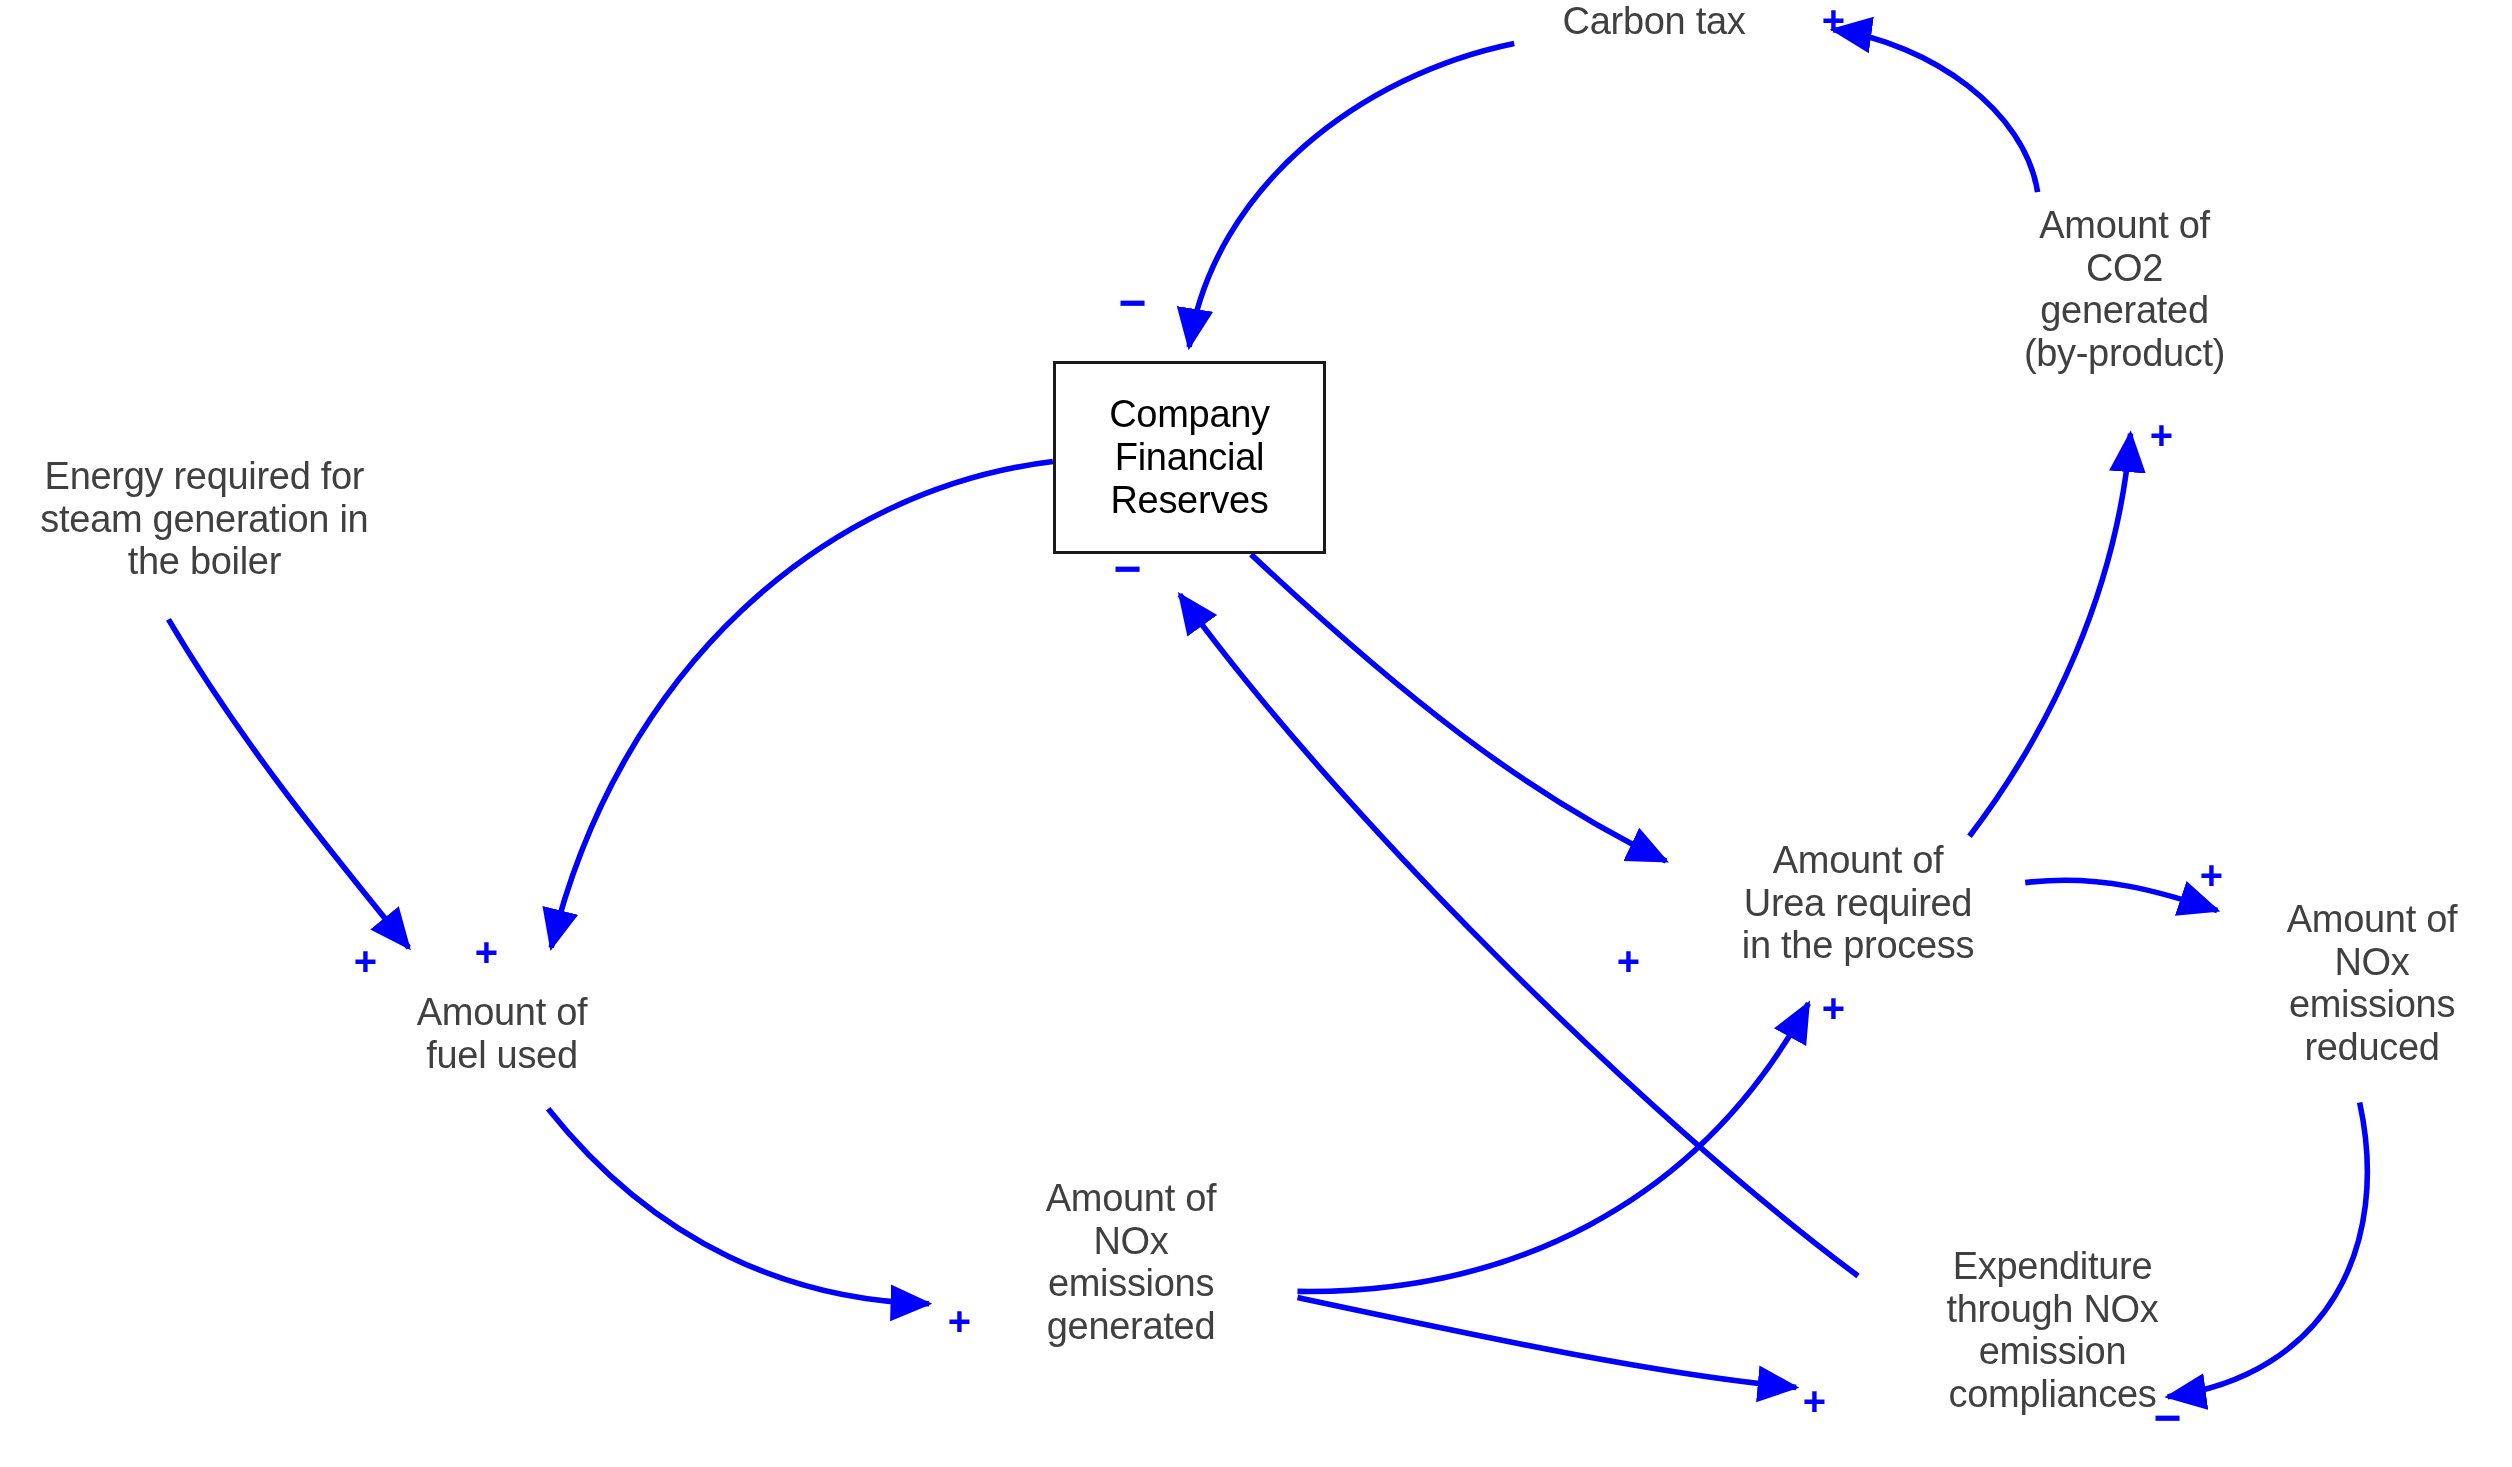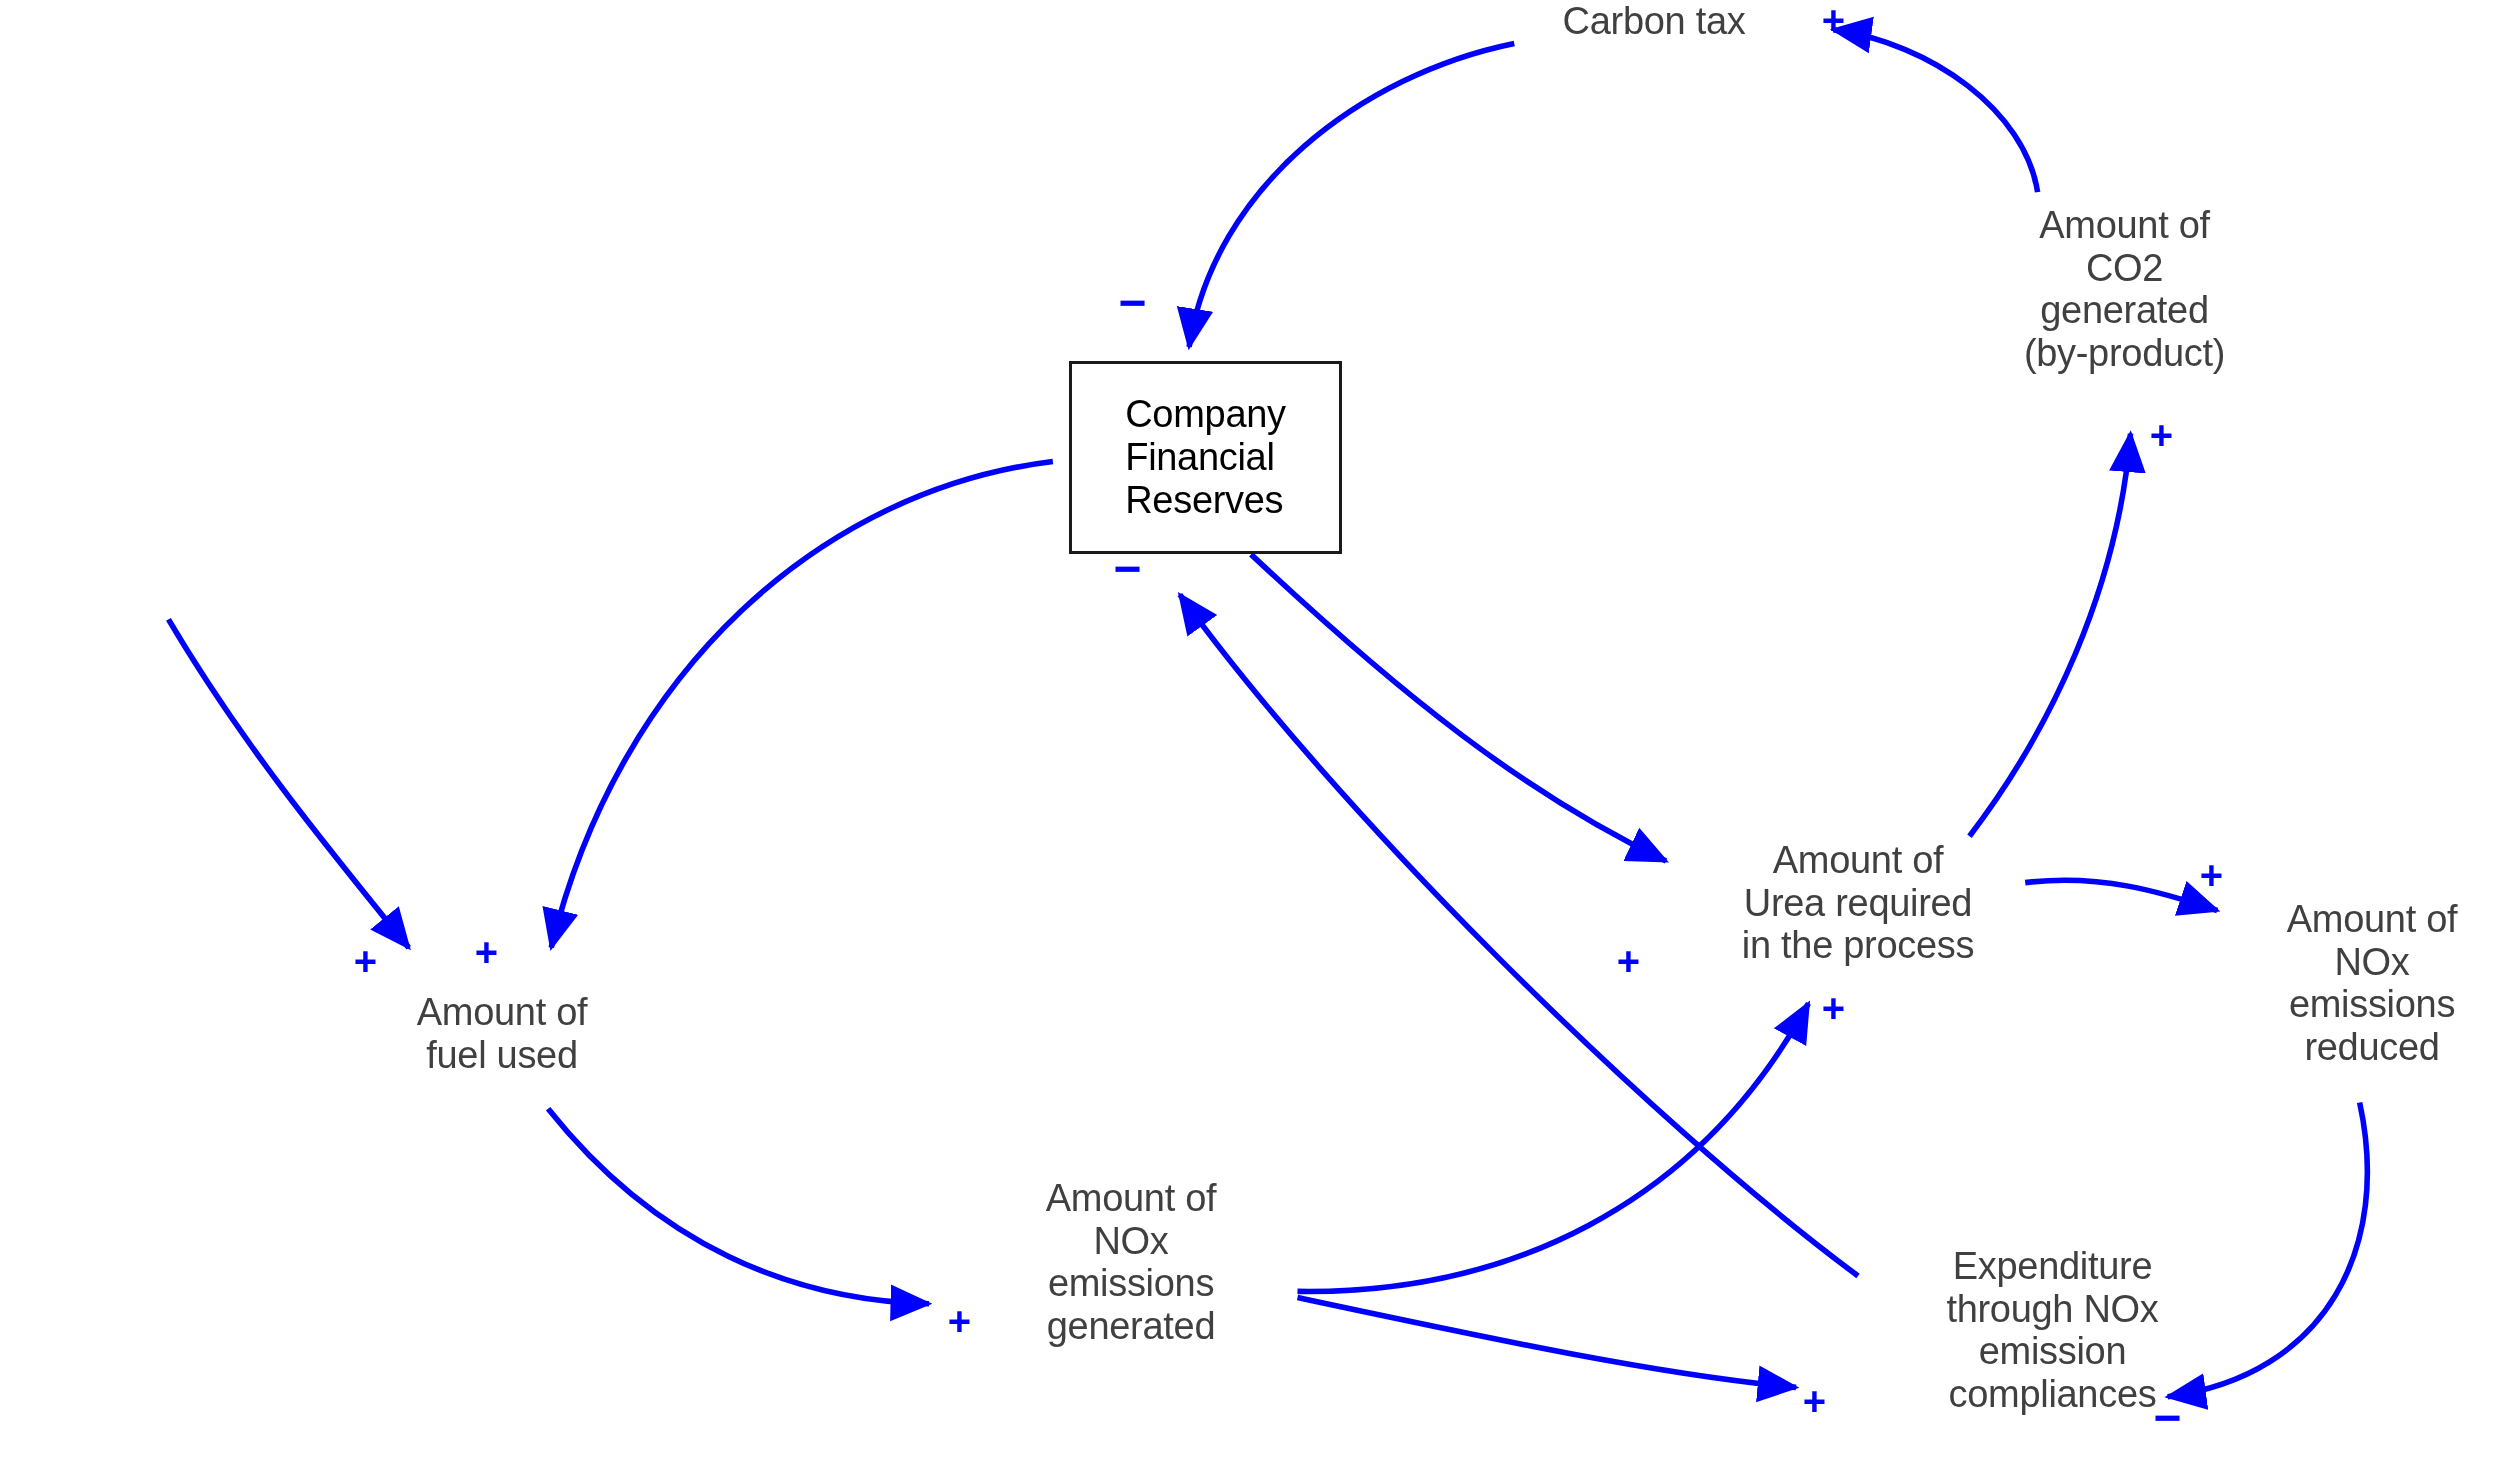--- a/index.html
+++ b/index.html
@@ -35,26 +35,26 @@
     letter-spacing: -0.3px;
   }
   .node-box {
     position: absolute;
     border: 3.7px solid #1a1a1a;
     background: #ffffff;
     box-sizing: border-box;
     display: flex;
     align-items: center;
     justify-content: center;
+    text-align: center;
     color: #000000;
     font-size: 38px;
     line-height: 1.14;
     white-space: pre-line;
     letter-spacing: -0.3px;
-    margin-left: 16px;
   }
   .polarity {
     position: absolute;
     color: #0000ff;
     font-size: 40px;
     font-weight: 700;
     line-height: 1;
     text-align: center;
     width: 37px;
     font-family: "Liberation Sans", sans-serif;
@@ -93,20 +93,23 @@
 
     <path d="M 3810 1780 C 3860 2010, 3760 2220, 3500 2255" fill="none" stroke="#0000ff" stroke-width="9" marker-end="url(#arrow)"></path>
 
     <path d="M 2095 2095 C 2400 2160, 2680 2220, 2900 2240" fill="none" stroke="#0000ff" stroke-width="9" marker-end="url(#arrow)"></path>
 
     <path d="M 2095 2085 C 2430 2090, 2740 1950, 2920 1620" fill="none" stroke="#0000ff" stroke-width="9" marker-end="url(#arrow)"></path>
 
     <path d="M 3000 2060 C 2650 1800, 2150 1300, 1905 960" fill="none" stroke="#0000ff" stroke-width="9" marker-end="url(#arrow)"></path>
   </svg>
 
+  <div class="node" style="left:12.4px; top:455px; width:384px;">Energy required for
+steam generation in
+the boiler</div>
 
   <div class="node" style="left:1524px; top:0px; width:260px;">Carbon tax</div>
 
   <div class="node-box" style="left:1053px; top:361px; width:273px; height:193px;">Company
 Financial
 Reserves</div>
 
   <div class="node" style="left:1988px; top:204px; width:273px;">Amount of
 CO2
 generated

